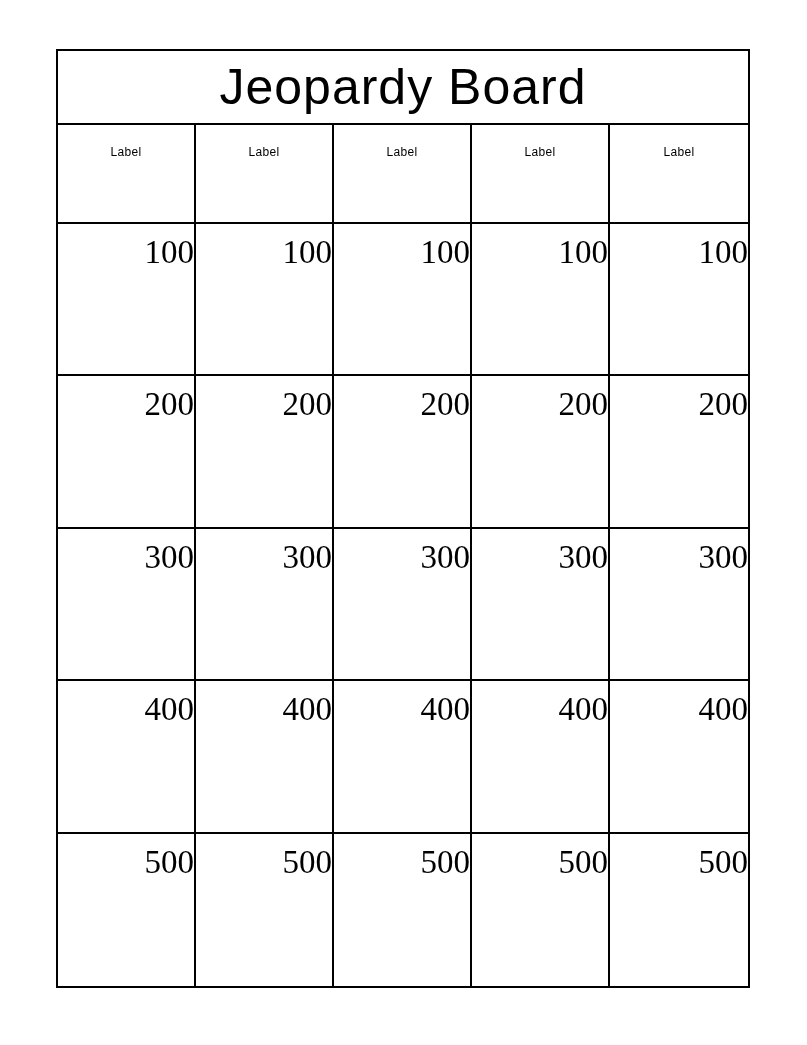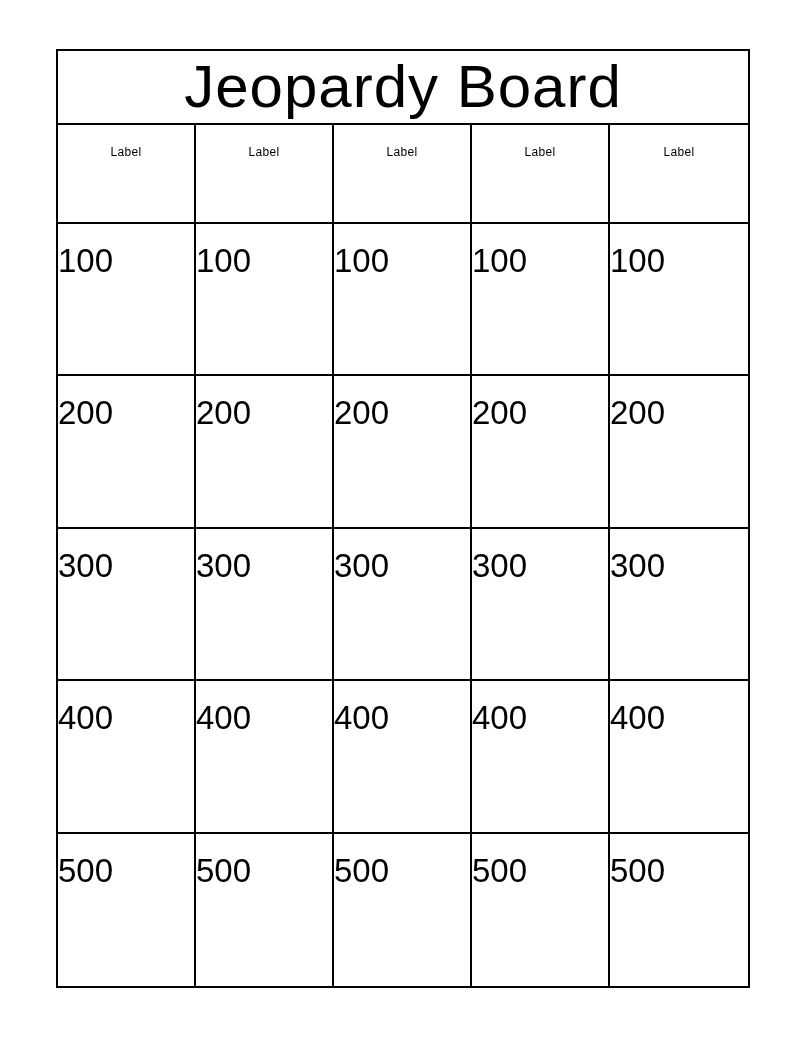--- a/index.html
+++ b/index.html
@@ -27,21 +27,21 @@
     flex-direction: column;
     background: #ffffff;
   }
   .title-row {
     flex: 0 0 74px;
     border-bottom: 2px solid #000000;
     box-sizing: border-box;
     display: flex;
     align-items: center;
     justify-content: center;
-    font-size: 60px;
+    font-size: 50px;
     font-weight: 400;
     letter-spacing: 1px;
     line-height: 1;
     white-space: nowrap;
   }
   .header-row {
     flex: 0 0 99px;
     display: grid;
     grid-template-columns: repeat(5, 1fr);
   }
@@ -58,24 +58,25 @@
   .header-cell:last-child { border-right: none; }
   .data-row {
     flex: 1 1 0;
     display: grid;
     grid-template-columns: repeat(5, 1fr);
   }
   .tile-cell {
     box-sizing: border-box;
     border-right: 2px solid #000000;
     border-bottom: 2px solid #000000;
-    text-align: left;
-    padding-top: 20px;
+    text-align: right;
+    padding-top: 12px;
     font-size: 33px;
     line-height: 1;
+    font-family: Liberation Serif, serif;
   }
   .tile-cell:last-child { border-right: none; }
   .data-row:last-child .tile-cell { border-bottom: none; }
 </style>
 </head>
 <body>
 
 <div class="board">
 
   <div class="title-row">Jeopardy Board</div>

